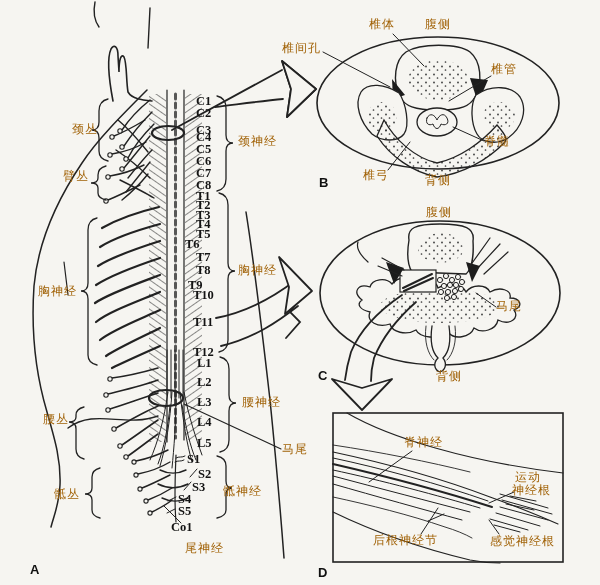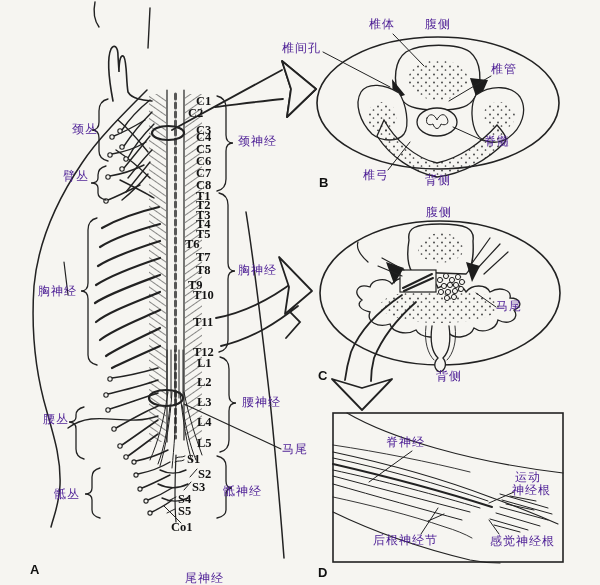--- a/index.html
+++ b/index.html
@@ -1,19 +1,19 @@
 <!DOCTYPE html>
 <html><head>
 <meta charset="utf-8">
 <style>
   html,body{margin:0;padding:0;background:#e9e8e4;}
   #stage{position:relative;width:600px;height:585px;background:#f6f5f1;overflow:hidden;
          font-family:"Liberation Sans","DejaVu Sans",sans-serif;}
   #art{position:absolute;left:0;top:0;}
-  .lbl{position:absolute;font:12px "DejaVu Serif","Liberation Serif",serif;color:#4c1d95;
+  .lbl{position:absolute;font:12px "DejaVu Serif","Liberation Serif",serif;color:#a16207;
        letter-spacing:1px;white-space:nowrap;line-height:1;text-align:center;}
   .seg{position:absolute;font:600 12.5px "Liberation Serif","DejaVu Serif",serif;color:#141414;
        white-space:nowrap;line-height:1;}
   .fig-letter{position:absolute;font:700 13px "Liberation Sans","DejaVu Sans",sans-serif;color:#101010;line-height:1;}
 </style>
 </head>
 <body>
 
 <div id="stage">
 
@@ -304,25 +304,25 @@
 <div class="lbl" style="left:72px;top:123px">颈丛</div>
 <div class="lbl" style="left:63px;top:170px">臂丛</div>
 <div class="lbl" style="left:38px;top:285px">胸神经</div>
 <div class="lbl" style="left:43px;top:413px">腰丛</div>
 <div class="lbl" style="left:54px;top:488px">骶丛</div>
 
 <div class="lbl" style="left:238px;top:135px">颈神经</div>
 <div class="lbl" style="left:238px;top:264px">胸神经</div>
 <div class="lbl" style="left:242px;top:396px">腰神经</div>
 <div class="lbl" style="left:223px;top:485px">骶神经</div>
-<div class="lbl" style="left:185px;top:572px">尾神经</div>
+<div class="lbl" style="left:185px;top:542px">尾神经</div>
 <div class="lbl" style="left:282px;top:443px">马尾</div>
 
 <div class="seg" style="left:196px;top:95px">C1</div>
-<div class="seg" style="left:188px;top:107px">C2</div>
+<div class="seg" style="left:196px;top:107px">C2</div>
 <div class="seg" style="left:196px;top:124px">C3</div>
 <div class="seg" style="left:196px;top:131px">C4</div>
 <div class="seg" style="left:196px;top:143px">C5</div>
 <div class="seg" style="left:196px;top:155px">C6</div>
 <div class="seg" style="left:196px;top:167px">C7</div>
 <div class="seg" style="left:196px;top:179px">C8</div>
 <div class="seg" style="left:196px;top:190px">T1</div>
 <div class="seg" style="left:196px;top:199px">T2</div>
 <div class="seg" style="left:196px;top:209px">T3</div>
 <div class="seg" style="left:196px;top:218px">T4</div>
@@ -351,19 +351,19 @@
 <div class="lbl" style="left:282px;top:42px">椎间孔</div>
 <div class="lbl" style="left:491px;top:63px">椎管</div>
 <div class="lbl" style="left:484px;top:135px">脊髓</div>
 <div class="lbl" style="left:363px;top:169px">椎弓</div>
 <div class="lbl" style="left:425px;top:174px">背侧</div>
 
 <div class="lbl" style="left:426px;top:206px">腹侧</div>
 <div class="lbl" style="left:496px;top:300px">马尾</div>
 <div class="lbl" style="left:436px;top:370px">背侧</div>
 
-<div class="lbl" style="left:386px;top:436px">脊神经</div>
+<div class="lbl" style="left:404px;top:436px">脊神经</div>
 <div class="lbl" style="left:515px;top:471px">运动</div>
 <div class="lbl" style="left:512px;top:484px">神经根</div>
 <div class="lbl" style="left:373px;top:534px">后根神经节</div>
 <div class="lbl" style="left:490px;top:535px">感觉神经根</div>
 
 </div>
 
 </body></html>

